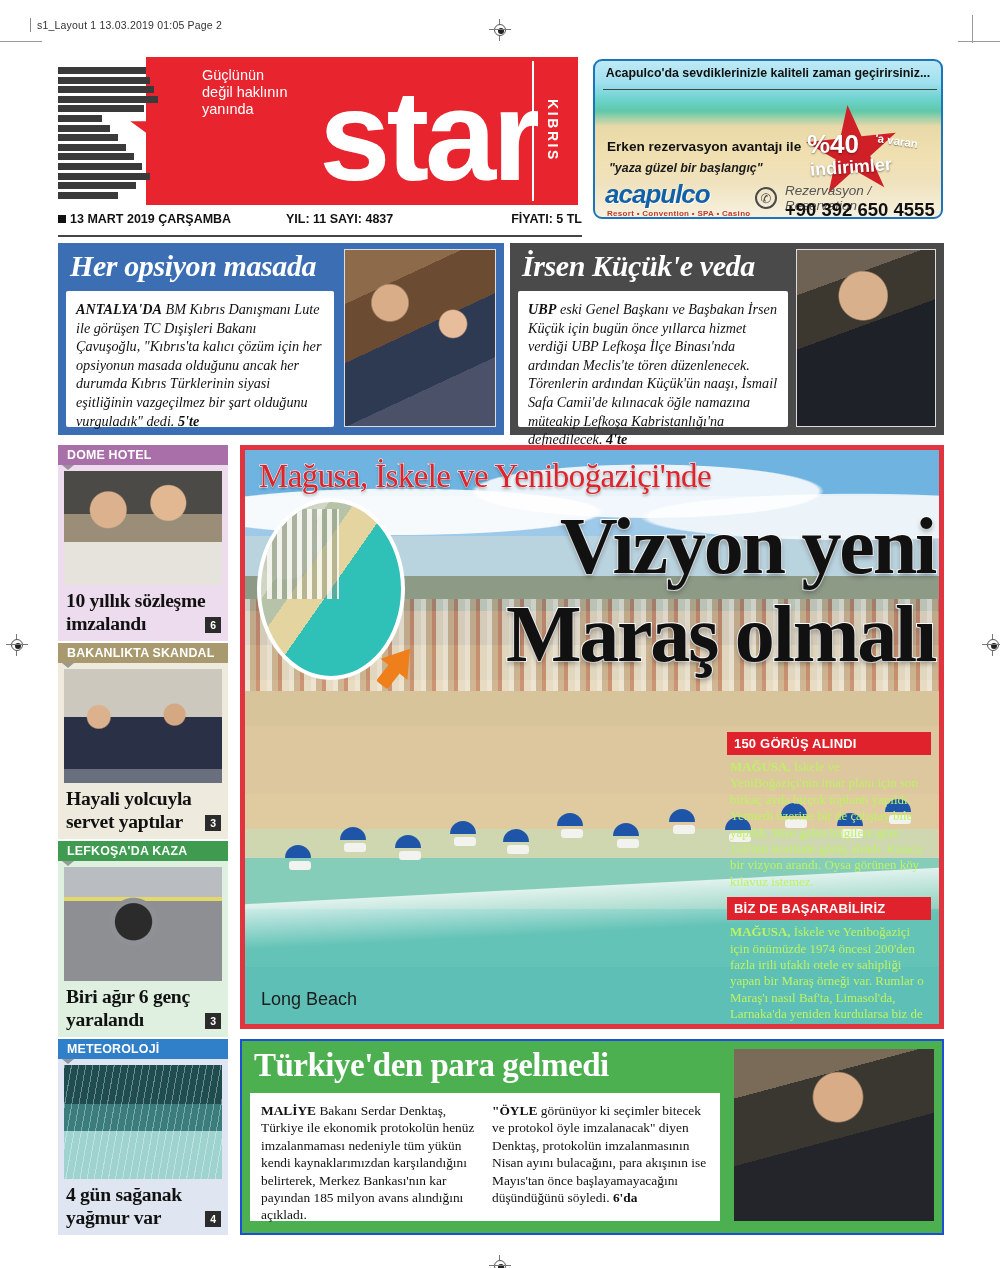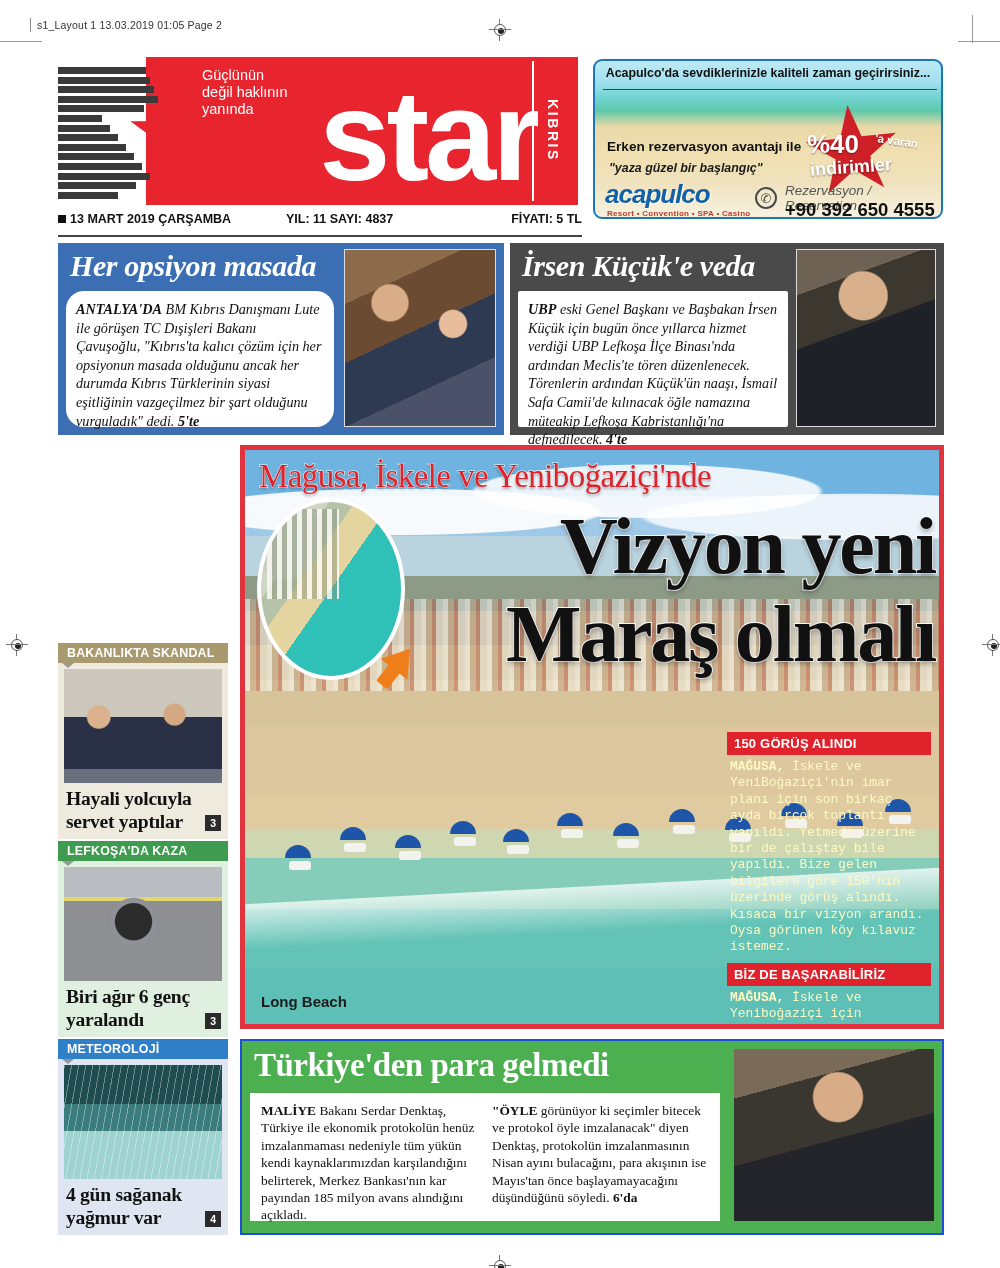--- a/index.html
+++ b/index.html
@@ -141,21 +141,21 @@
   .topbox.gray { left:510px; width:434px; background:#4a4a4a; }
   .tb-head {
     color:#fff; font-family:"Liberation Serif", serif; font-weight:700;
     font-size:30px; line-height:34px; letter-spacing:-.4px; padding-left:4px;
   }
   .tb-body {
     position:absolute; top:48px; left:8px; background:#fff; border-radius:2px;
     padding:9px 10px; font-family:"Liberation Serif", serif;
     font-size:14.2px; line-height:18.6px; color:#111; text-align:left;
   }
-  .topbox.blue .tb-body { width:268px; height:136px;border-radius:18px; }
+  .topbox.blue .tb-body { width:268px; height:136px; }
   .topbox.gray .tb-body { width:270px; height:136px; }
   .tb-photo {
     position:absolute; top:6px; right:8px; border:1px solid #ddd; overflow:hidden;
   }
   .topbox.blue .tb-photo { width:152px; height:178px; }
   .topbox.gray .tb-photo { width:140px; height:178px; }
   .ph-cavusoglu {
     width:100%; height:100%;
     background:
       radial-gradient(circle at 72% 42%, #e8bd9b 0 9%, transparent 10%),
@@ -298,30 +298,30 @@
   .feat-head {
     position:absolute; left:180px; top:52px; width:510px;
     font-family:"Liberation Serif", serif; font-weight:700;
     font-size:80px; line-height:88px; color:#111; letter-spacing:-2.2px;
     text-align:right;
     -webkit-text-stroke: 2px #ffffff; paint-order: stroke fill;
     text-shadow: 0 3px 5px rgba(0,0,0,.3);
   }
   .feat-caption {
     position:absolute; left:16px; bottom:14px;
-    font-size:15px; font-weight:700; color:#1c1c1c;
+    font-size:18px; font-weight:400; color:#1c1c1c;
   }
   .feat-side { position:absolute; right:8px; top:282px; width:204px; }
   .fs-tag {
     background:#e0222c; color:#fff; font-size:13px; font-weight:700;
     padding:4px 7px; letter-spacing:.2px;
   }
   .fs-txt {
-    font-family:Liberation Mono, monospace; font-size:12.9px; line-height:16.4px;
-    color:#fef9c3; padding:4px 3px 7px 3px;
+    font-family:Liberation Serif, serif; font-size:12.9px; line-height:16.4px;
+    color:#bef264; padding:4px 3px 7px 3px;
   }
   .fs-txt b { font-weight:700; }
 
   
   .bottom {
     position:absolute; left:240px; top:1024px; width:704px; height:196px;
     border:2px solid #1d4ed8; background:#4caf50; padding:4px;
   }
   .bt-head {
     color:#fff; font-family:"Liberation Serif", serif; font-weight:700;
@@ -427,20 +427,30 @@
   <div class="topbox gray">
     <div class="tb-head">İrsen Küçük'e veda</div>
     <div class="tb-body">
       <b>UBP</b><span> eski Genel Başkanı ve Başbakan İrsen Küçük için bugün önce yıllarca hizmet verdiği UBP Lefkoşa İlçe Binası'nda ardından Meclis'te tören düzenlenecek. Törenlerin ardından Küçük'ün naaşı, İsmail Safa Camii'de kılınacak öğle namazına müteakip Lefkoşa Kabristanlığı'na defnedilecek. </span><b>4'te</b>
     </div>
     <div class="tb-photo">
         <div class="ph-kucuk"></div>
       </div>
   </div>
 
+  <div class="side-item" id="side-0" style="left:58px; top:430px; background:#eddcee;">
+    <div class="si-tag" style="background:#a86fa8;">DOME HOTEL</div>
+    <div class="si-photo">
+        <div class="ph-sign"></div>
+      </div>
+    <div class="si-title">
+      <span>10 yıllık sözleşme imzalandı</span>
+      <span class="si-badge">6</span>
+    </div>
+  </div>
 
   <div class="side-item" id="side-1" style="left:58px; top:628px; background:#eeeade;">
     <div class="si-tag" style="background:#a89a6e;">BAKANLIKTA SKANDAL</div>
     <div class="si-photo">
         <div class="ph-police"></div>
       </div>
     <div class="si-title">
       <span>Hayali yolcuyla servet yaptılar</span>
       <span class="si-badge">3</span>
     </div>

